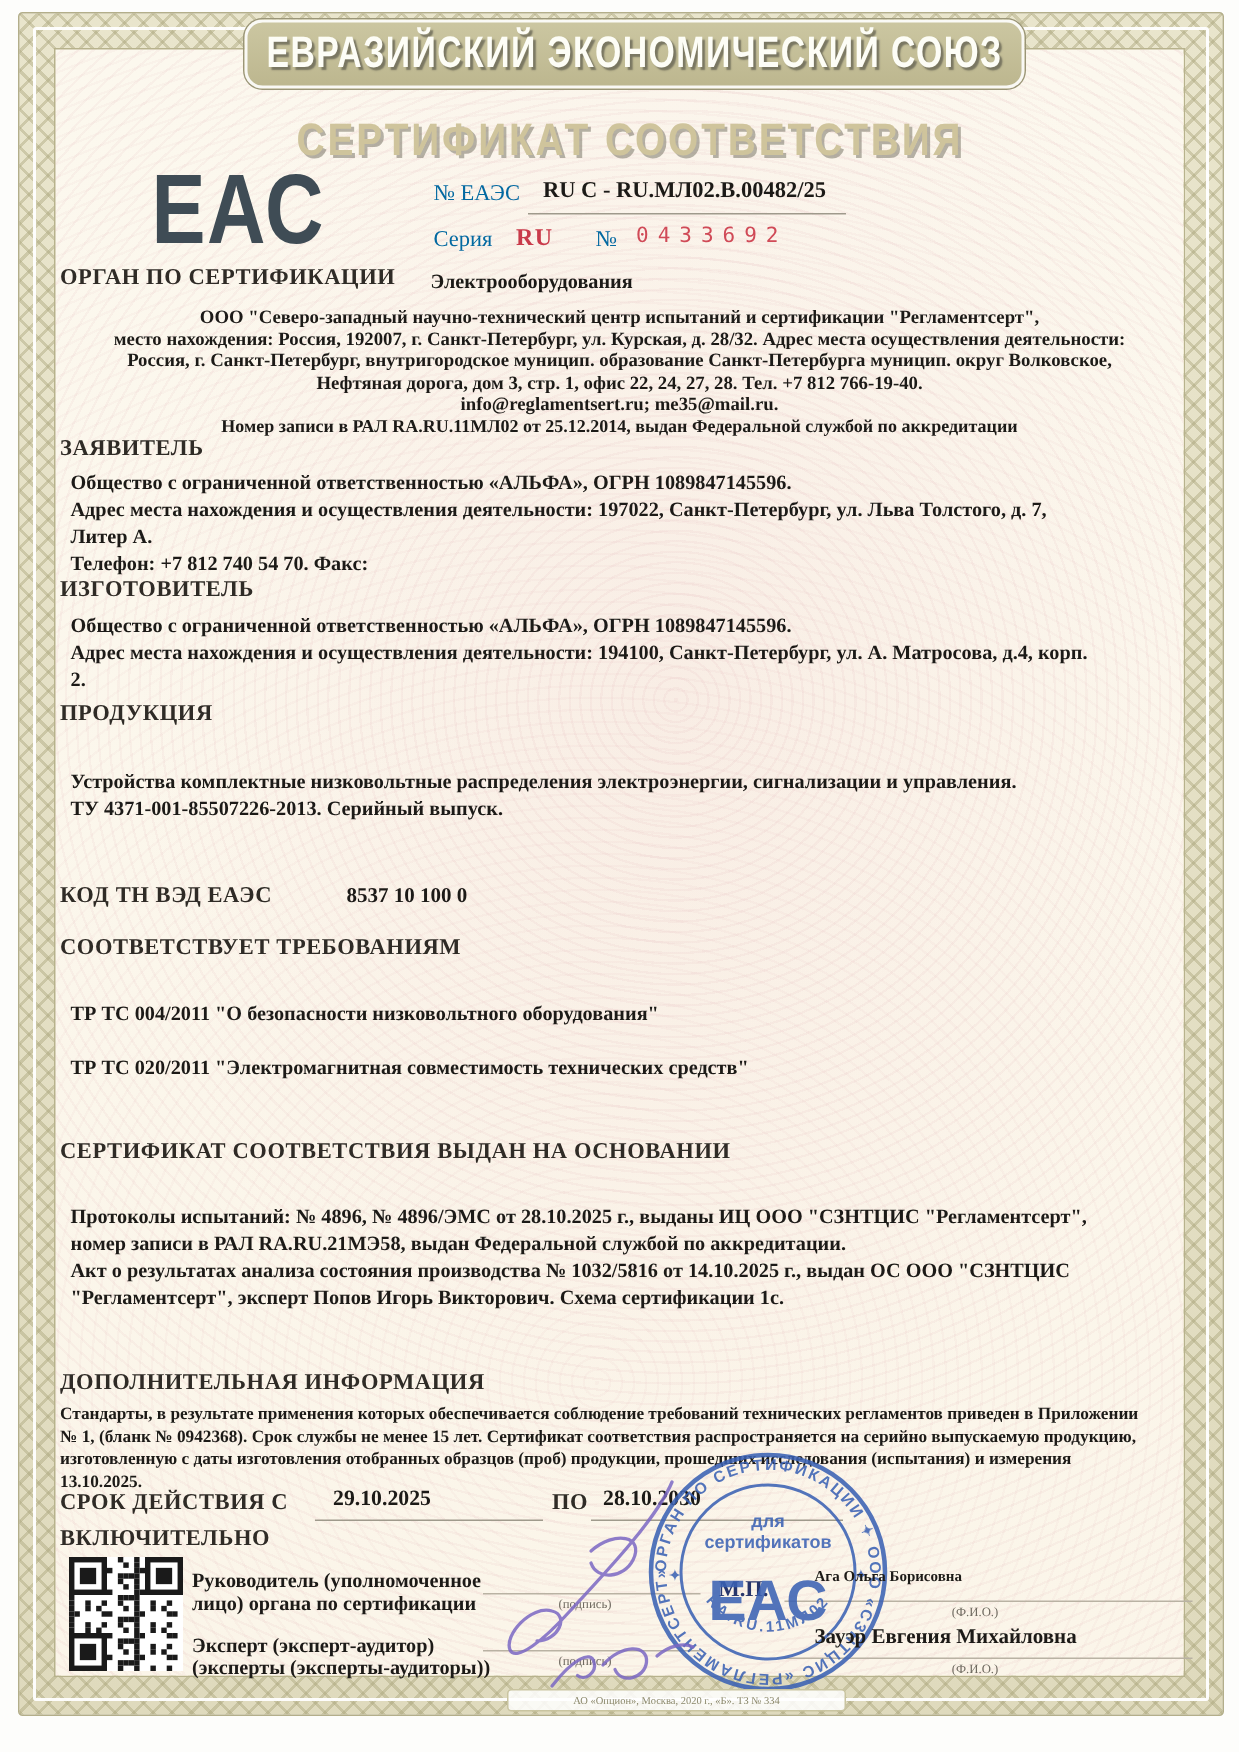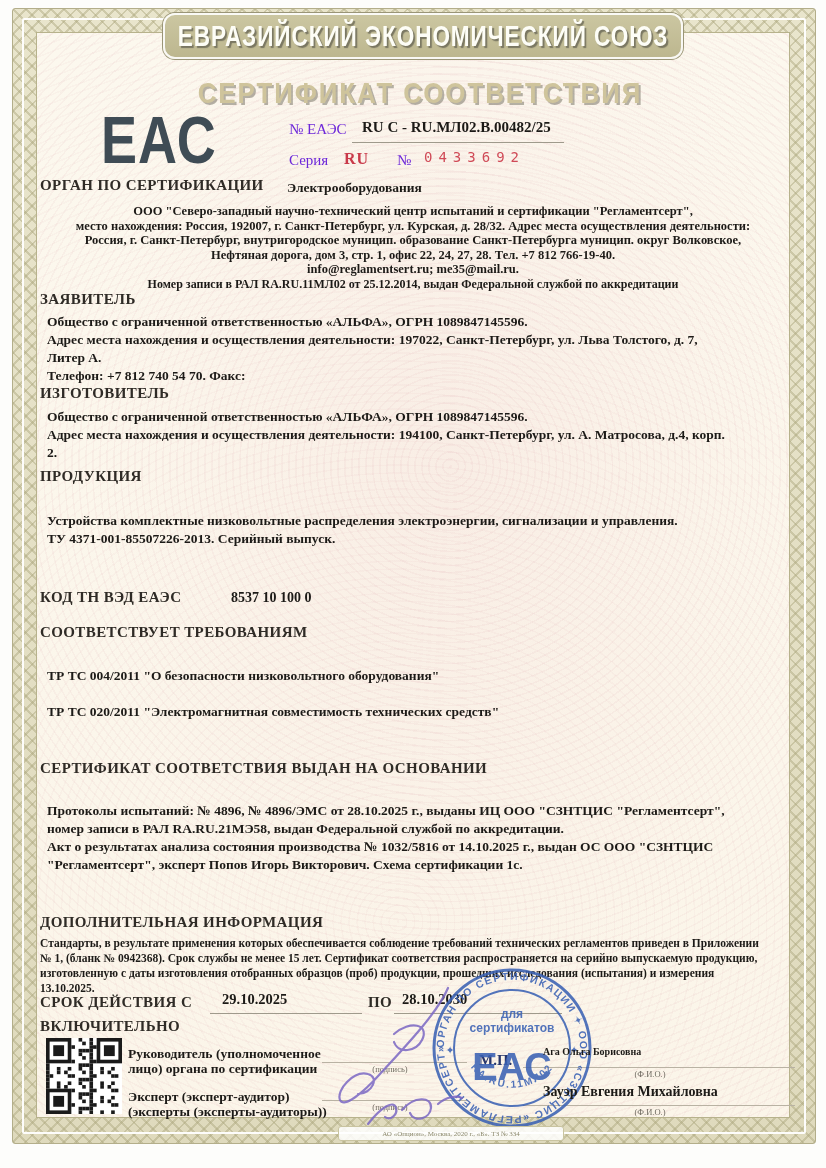--- a/index.html
+++ b/index.html
@@ -27,21 +27,21 @@
     display:flex;align-items:center;justify-content:center;}
   .banner span{font-family:"Liberation Sans",sans-serif;font-weight:700;font-size:24px;
     color:#fdfdf6;letter-spacing:1px;transform:scale(.94,1.22);
     text-shadow:2px 2px 1px rgba(108,106,88,.85);}
   .doc-title{left:170px;top:78px;width:500px;text-align:center;
     font-family:"Liberation Sans",sans-serif;font-weight:700;font-size:27px;
     color:#cfc49c;letter-spacing:2px;transform:scale(.96,1.12);
     text-shadow:2px 2px 0 rgba(122,119,104,.55);}
   .eac{left:101px;top:102px;font-family:"Liberation Sans",sans-serif;font-weight:700;
     font-size:54px;color:#3f4c55;transform:scaleY(1.22);transform-origin:top left;letter-spacing:1px;}
-  .glabel{color:#6d28d9;font-size:15px;}
+  .glabel{color:#0369a1;font-size:15px;}
   .h{font-weight:700;font-size:15px;color:#2f2b26;letter-spacing:.4px;}
   .b{font-weight:700;font-size:13.5px;color:#1c1a17;}
   .small-b{font-weight:700;font-size:11.5px;color:#1c1a17;}
   .uline{border-bottom:1px solid #9f9a8c;height:1px;}
   .sline{border-bottom:1px solid #b9b2a3;height:1px;}
   .cap{font-size:8.5px;color:#6f6a60;text-align:center;}
   .red{color:#c93a4a;}
   .serial{font-family:"DejaVu Sans Mono",monospace;font-size:14px;letter-spacing:6px;color:#d04a57;}
   .org-wrap{left:30px;top:204px;width:766px;text-align:center;}
   .org-wrap div{white-space:nowrap;font-weight:700;font-size:12.5px;line-height:14.6px;}

